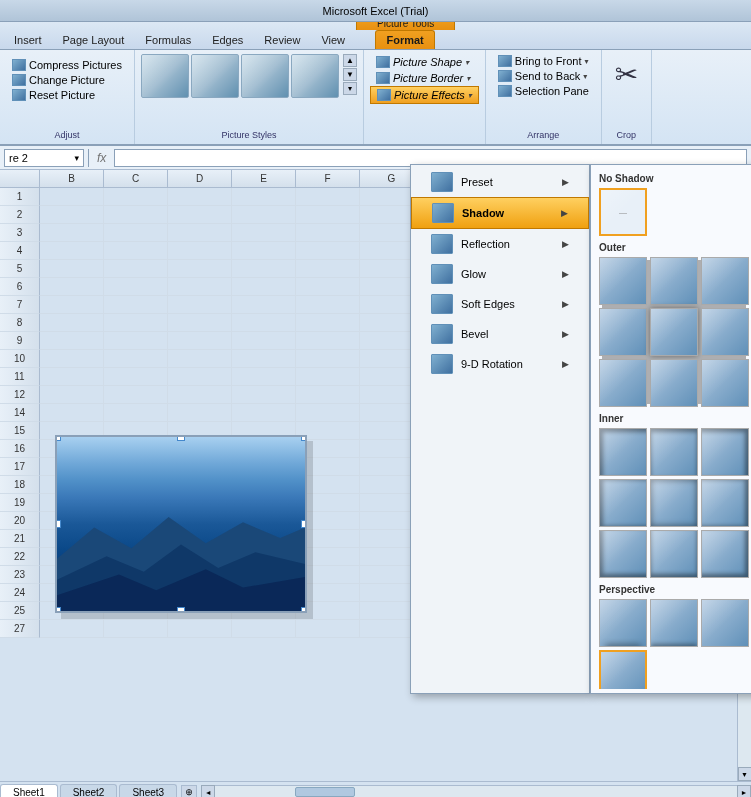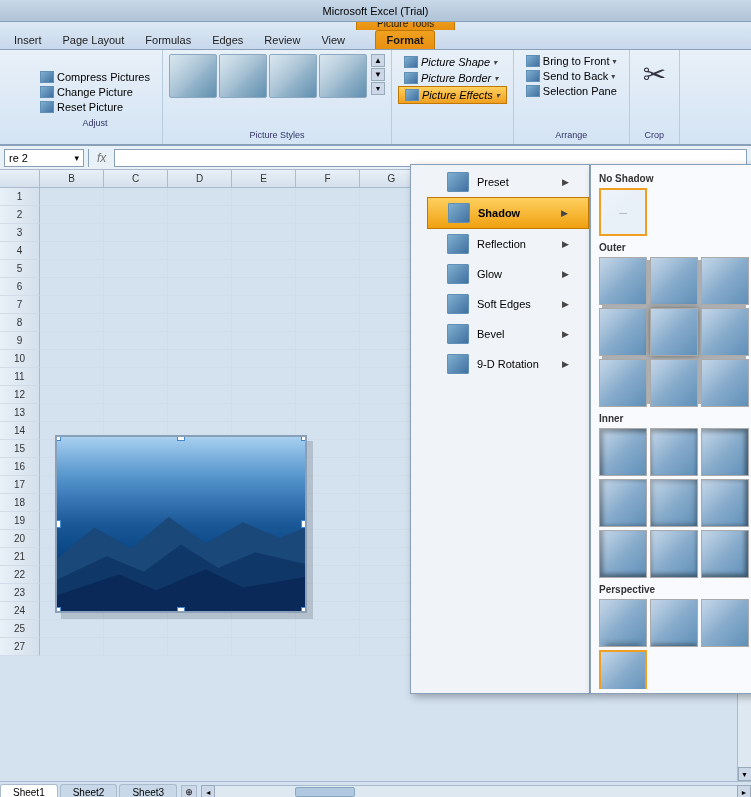--- a/index.html
+++ b/index.html
@@ -62,24 +62,23 @@
       height: 96px;
       display: flex;
       align-items: stretch;
       border-bottom: 2px solid #8aa0b8;
       position: relative;
     }
 
     .ribbon-group {
       display: flex;
       flex-direction: column;
-      padding: 16px 8px;
+      padding: 4px 8px;
       border-right: 1px solid #b8cce0;
       min-width: 80px;
-      margin-left: 28px;
     }
     .ribbon-group-label {
       font-size: 9px;
       color: #336;
       margin-top: auto;
       padding-top: 2px;
       text-align: center;
     }
 
     .ribbon-btn-col {
@@ -212,21 +211,20 @@
     }
 
     .menu-item {
       display: flex;
       align-items: center;
       padding: 5px 20px;
       cursor: pointer;
       gap: 8px;
       font-size: 11px;
       position: relative;
-      margin-left: 16px;
     }
     .menu-item.active-item {
       background: linear-gradient(to bottom, #ffd060 0%, #f0a010 100%);
       border: 1px solid #c07800;
     }
     .menu-item-icon {
       width: 22px;
       height: 20px;
       background: linear-gradient(135deg, #80b0d0 0%, #4070a0 100%);
       border: 1px solid #6090b8;
@@ -777,30 +775,20 @@
             <div class="row-header">12</div>
             <div class="grid-cell"></div>
             <div class="grid-cell"></div>
             <div class="grid-cell"></div>
             <div class="grid-cell"></div>
             <div class="grid-cell"></div>
             <div class="grid-cell"></div>
             <div class="grid-cell"></div>
           </div>
           <div class="grid-row">
-            <div class="row-header">13</div>
-            <div class="grid-cell"></div>
-            <div class="grid-cell"></div>
-            <div class="grid-cell"></div>
-            <div class="grid-cell"></div>
-            <div class="grid-cell"></div>
-            <div class="grid-cell"></div>
-            <div class="grid-cell"></div>
-          </div>
-          <div class="grid-row">
             <div class="row-header">14</div>
             <div class="grid-cell"></div>
             <div class="grid-cell"></div>
             <div class="grid-cell"></div>
             <div class="grid-cell"></div>
             <div class="grid-cell"></div>
             <div class="grid-cell"></div>
             <div class="grid-cell"></div>
           </div>
           <div class="grid-row">

